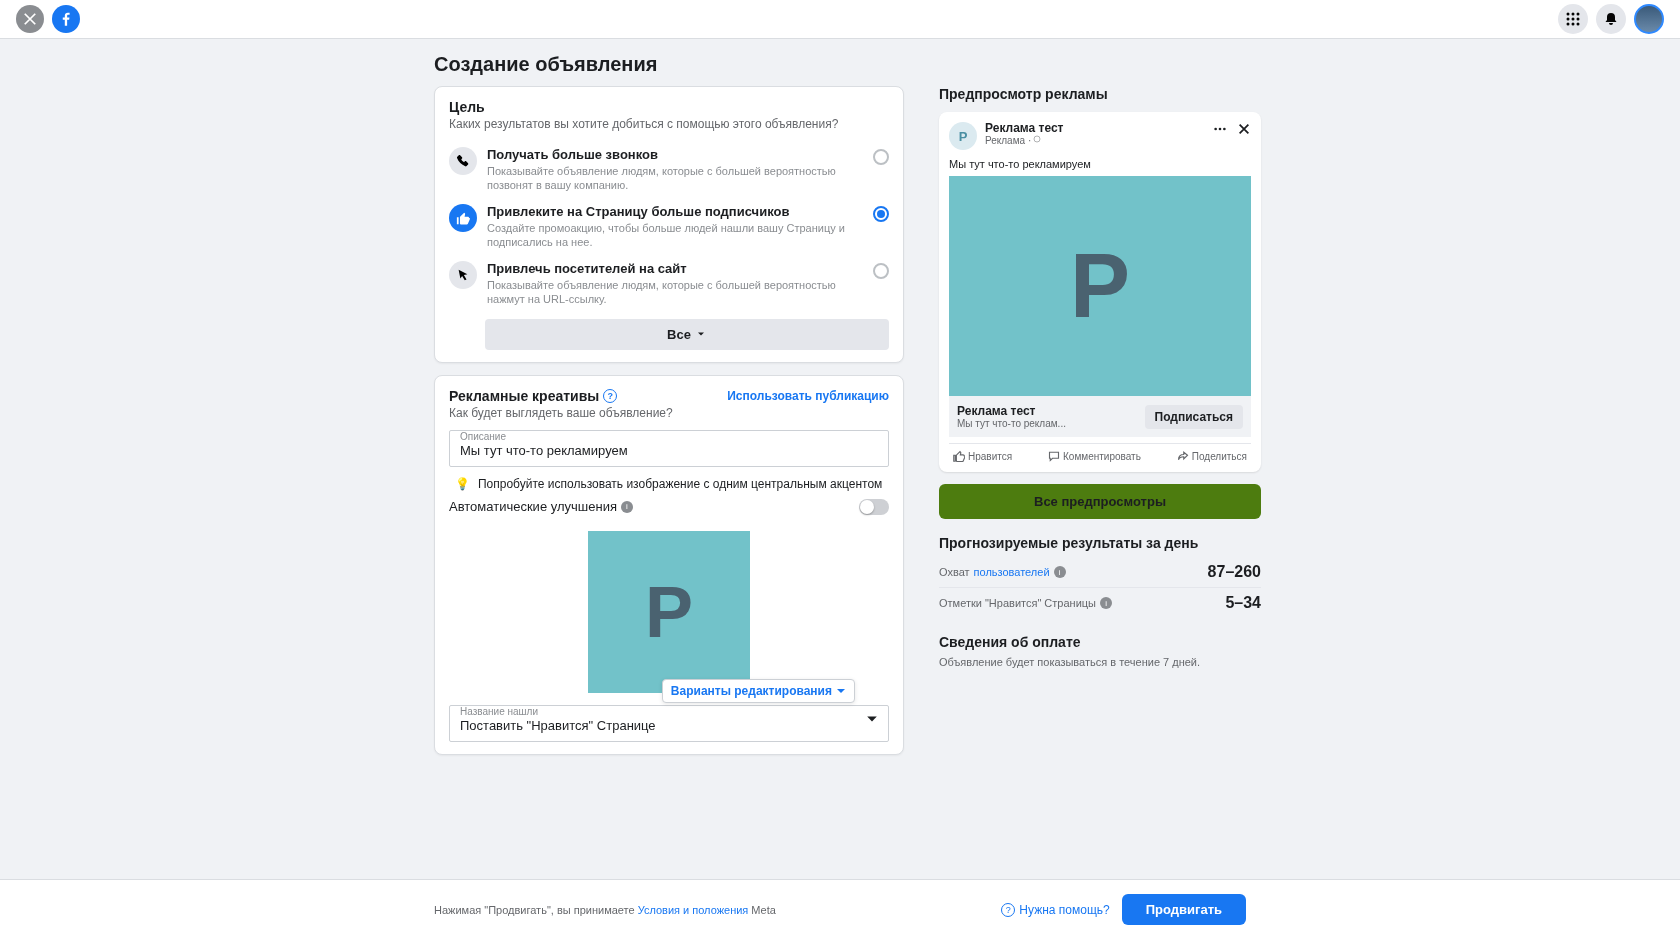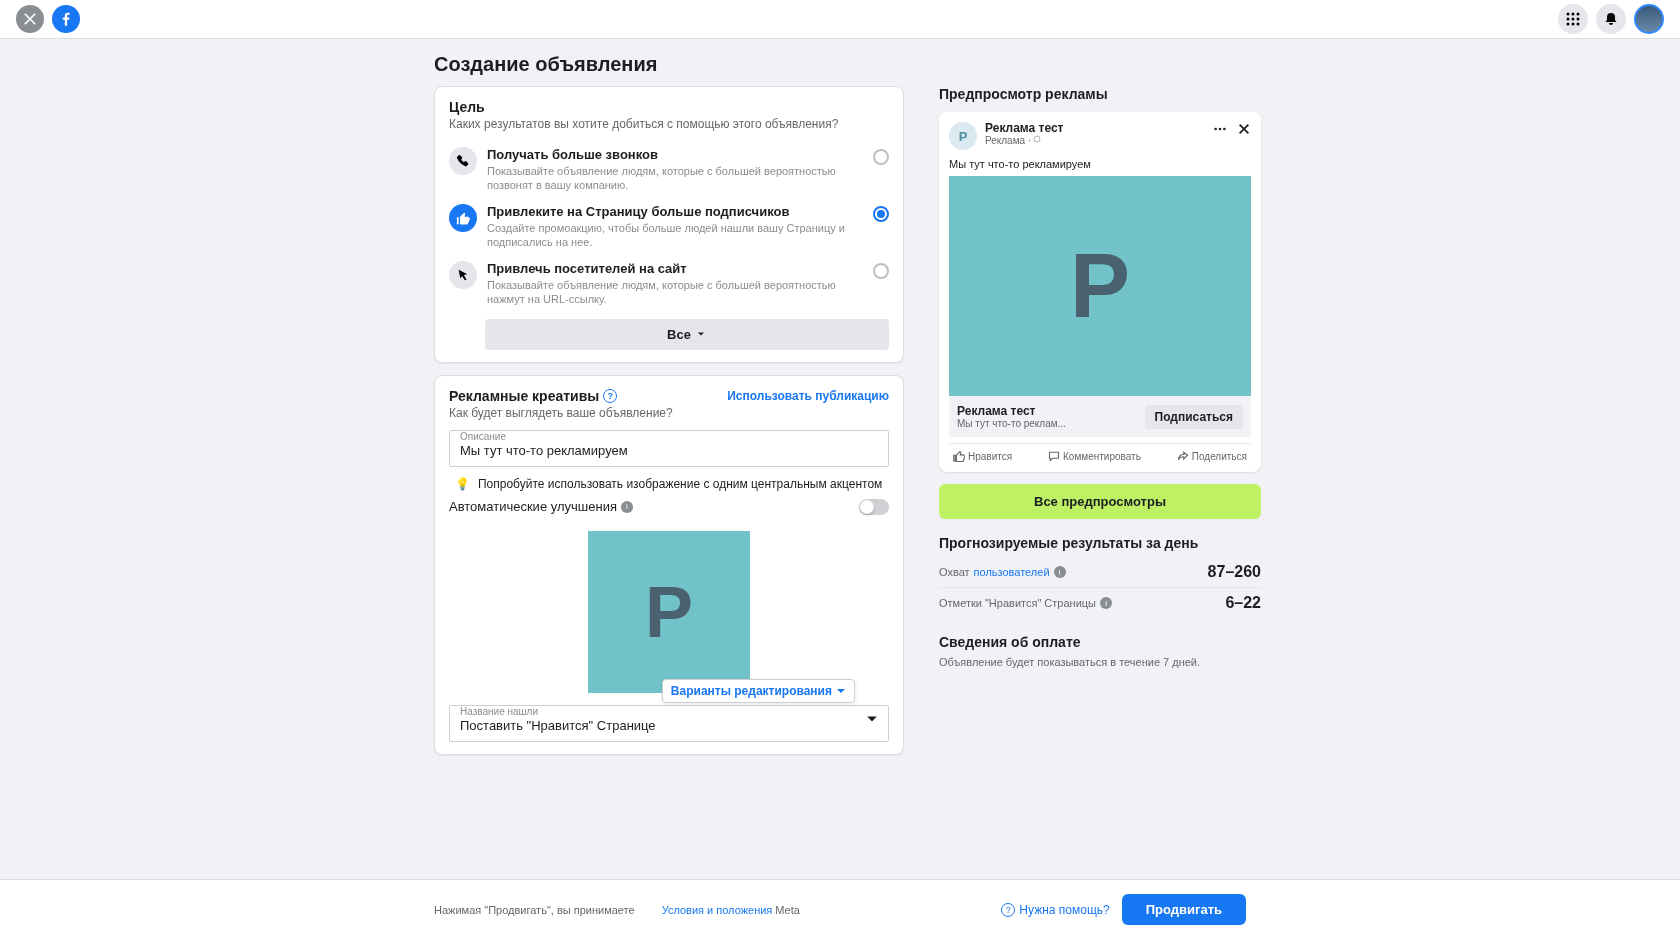--- a/index.html
+++ b/index.html
@@ -60,36 +60,36 @@
 .pc-text { font-size: 11px; margin: 8px 0 6px; }
 .pc-img { width: 100%; height: 220px; background: #72c2c9; display: flex; align-items: center; justify-content: center; font-size: 90px; font-weight: 700; color: #4a6270; }
 .pc-bar { background: #f0f2f5; padding: 8px; display: flex; align-items: center; justify-content: space-between; }
 .pc-bar .tl { font-size: 12px; }
 .pc-bar .t1 { font-weight: 700; }
 .pc-bar .t2 { color: #65676b; font-size: 10px; }
 .sub-btn { background: #e4e6eb; border-radius: 4px; padding: 5px 10px; font-weight: 600; font-size: 12px; }
 .actions { display: flex; justify-content: space-between; padding: 6px 4px 0; border-top: 1px solid #e4e6eb; margin-top: 6px; color: #65676b; font-size: 10px; }
 .actions .a { display: flex; align-items: center; gap: 3px; }
 .actions svg { width: 12px; height: 12px; fill: none; stroke: #65676b; stroke-width: 1.5; }
-.all-prev { background: #bef264; border-radius: 6px; text-align: center; padding: 10px 0; font-weight: 600; font-size: 13px; margin-top: 12px; }
+.all-prev { background: #4d7c0f; border-radius: 6px; text-align: center; padding: 10px 0; font-weight: 600; font-size: 13px; margin-top: 12px; }
 .metric-row { display: flex; justify-content: space-between; align-items: center; padding: 6px 0; border-bottom: 1px solid #e4e6eb; }
 .metric-row:last-child { border-bottom: none; }
 .ml { color: #65676b; font-size: 11px; display: flex; align-items: center; gap: 4px; }
 .ml .lnk { color: #1877f2; }
 .mv { font-weight: 700; font-size: 16px; }
 .rh { font-size: 14px; font-weight: 700; margin: 16px 0 6px; }
 .pay-sub { color: #65676b; font-size: 11px; margin-bottom: 10px; }
 .pay-row { display: flex; justify-content: space-between; align-items: flex-start; }
 .pay-l { font-size: 12px; }
 .pay-l .small { color: #8a8d91; font-size: 10px; margin-top: 2px; }
 .pay-v { font-size: 13px; }
 .footer { position: fixed; bottom: 0; left: 0; right: 0; background: #fff; border-top: 1px solid #dadde1; padding: 14px 0; }
 .footer-in { max-width: 812px; margin: 0 auto; display: flex; align-items: center; justify-content: space-between; }
 .footer-text { font-size: 11px; color: #65676b; }
-.footer-text .lnk { color: #1877f2; margin-left: 24px; }
+.footer-text .lnk { color: #1877f2; }
 .footer-right { display: flex; align-items: center; gap: 12px; }
 .help-link { color: #1877f2; font-size: 12px; display: flex; align-items: center; gap: 4px; }
 .help-link .qc { width: 14px; height: 14px; border-radius: 50%; border: 1.5px solid #1877f2; display: flex; align-items: center; justify-content: center; font-size: 9px; }
 .promote-btn { background: #1877f2; color: #fff; font-weight: 600; padding: 8px 24px; border-radius: 6px; font-size: 13px; }
 .spacer { height: 70px; }
 .sect { margin-top: 14px; }
 </style>
 </head>
 <body>
 
@@ -303,21 +303,21 @@
             <span class="lnk">пользователей</span> 
             <span class="info-g">i</span>
           </div>
         <div class="mv">87–260</div>
       </div>
       <div class="metric-row">
         <div class="ml">
             <span>Отметки "Нравится" Страницы</span> 
             <span class="info-g">i</span>
           </div>
-        <div class="mv">6–22</div>
+        <div class="mv">5–34</div>
       </div>
     </div>
 
     <div class="sect">
       <div class="rh">Сведения об оплате</div>
       <div class="pay-sub">Объявление будет показываться в течение 7 дней.</div>
     </div>
   </div>
 </div>
 

